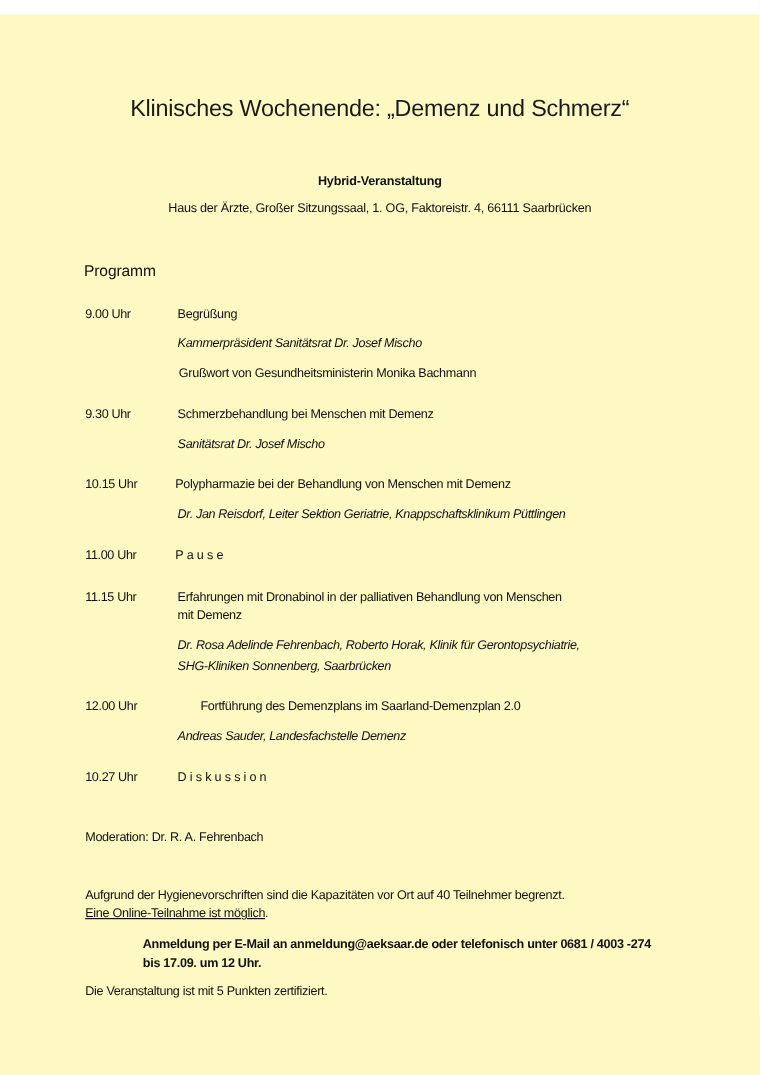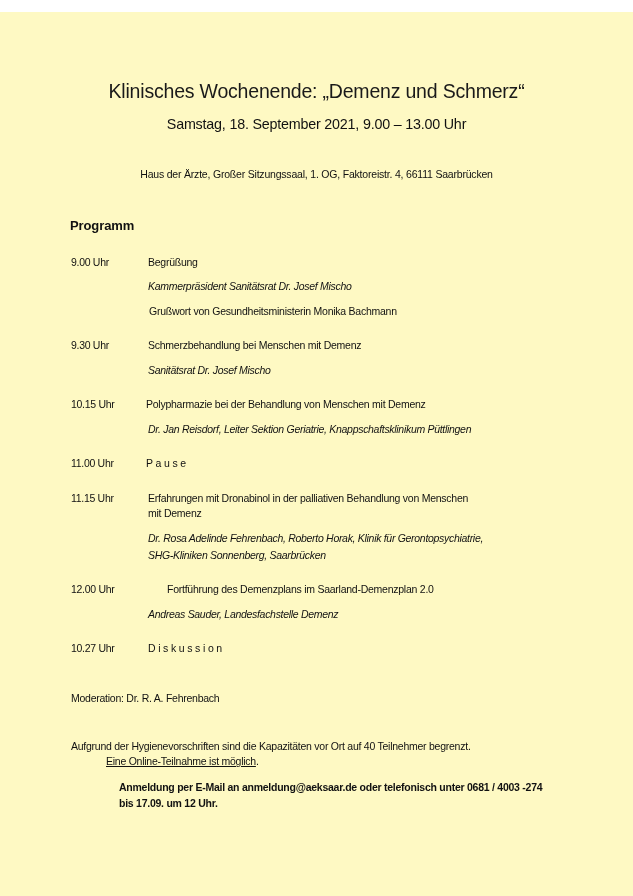--- a/index.html
+++ b/index.html
@@ -45,21 +45,20 @@
   .venue {
     top: 156px;
     font-size: 10.5px;
     letter-spacing: -0.2px;
   }
   .section-heading {
     left: 70px;
     top: 206px;
     font-size: 13px;
     letter-spacing: -0.1px;
-    font-weight: bold;
   }
 
   .time {
     left: 71px;
     font-size: 10.5px;
     letter-spacing: -0.3px;
   }
   .topic {
     left: 148px;
     font-size: 10.5px;
@@ -82,21 +81,21 @@
   }
   .bold { font-weight: bold; margin-left: 48px; }
   .underline { text-decoration: underline; }
 </style>
 </head>
 <body>
 
 <div class="page">
 
   <div class="abs center title">Klinisches Wochenende: „Demenz und Schmerz“</div>
-  <div class="abs center date">Samstag, 18. September 2021, 9.00 – 13.00 Uhr</div>
+  <div class="abs center hybrid">Hybrid-Veranstaltung</div>
   <div class="abs center venue">Haus der Ärzte, Großer Sitzungssaal, 1. OG, Faktoreistr. 4, 66111 Saarbrücken</div>
 
   <div class="abs section-heading">Programm</div>
 
   <div>
     <div class="abs time" style="top:244px;">9.00 Uhr</div>
     <div class="abs topic" style="top:244px;">Begrüßung</div>
     <div class="abs speaker" style="top:268px;">Kammerpräsident Sanitätsrat Dr. Josef Mischo</div>
     <div class="abs topic" style="top:293px; left:149px;">Grußwort von Gesundheitsministerin Monika Bachmann</div>
   </div>
@@ -133,19 +132,20 @@
   </div>
 
   <div>
     <div class="abs time" style="top:630px;">10.27 Uhr</div>
     <div class="abs topic spaced" style="top:630px; left:148px;">Diskussion</div>
   </div>
 
   <div class="abs footer-text" style="top:680px;">Moderation: Dr. R. A. Fehrenbach</div>
 
   <div class="abs footer-text" style="top:728px;">Aufgrund der Hygienevorschriften sind die Kapazitäten vor Ort auf 40 Teilnehmer begrenzt.</div>
-  <div class="abs footer-text" style="top:743px;margin-left:35px;"><span class="underline">Eine Online-Teilnahme ist möglich</span><span>.</span></div>
+  <div class="abs footer-text" style="top:743px;"><span class="underline">Eine Online-Teilnahme ist möglich</span><span>.</span></div>
 
   <div class="abs footer-text bold" style="top:769px;">Anmeldung per E-Mail an anmeldung@aeksaar.de oder telefonisch unter 0681 / 4003 -274</div>
   <div class="abs footer-text bold" style="top:785px;">bis 17.09. um 12 Uhr.</div>
 
+  <div class="abs footer-text" style="top:808px;">Die Veranstaltung ist mit 5 Punkten zertifiziert.</div>
 
 </div>
 
 </body></html>

